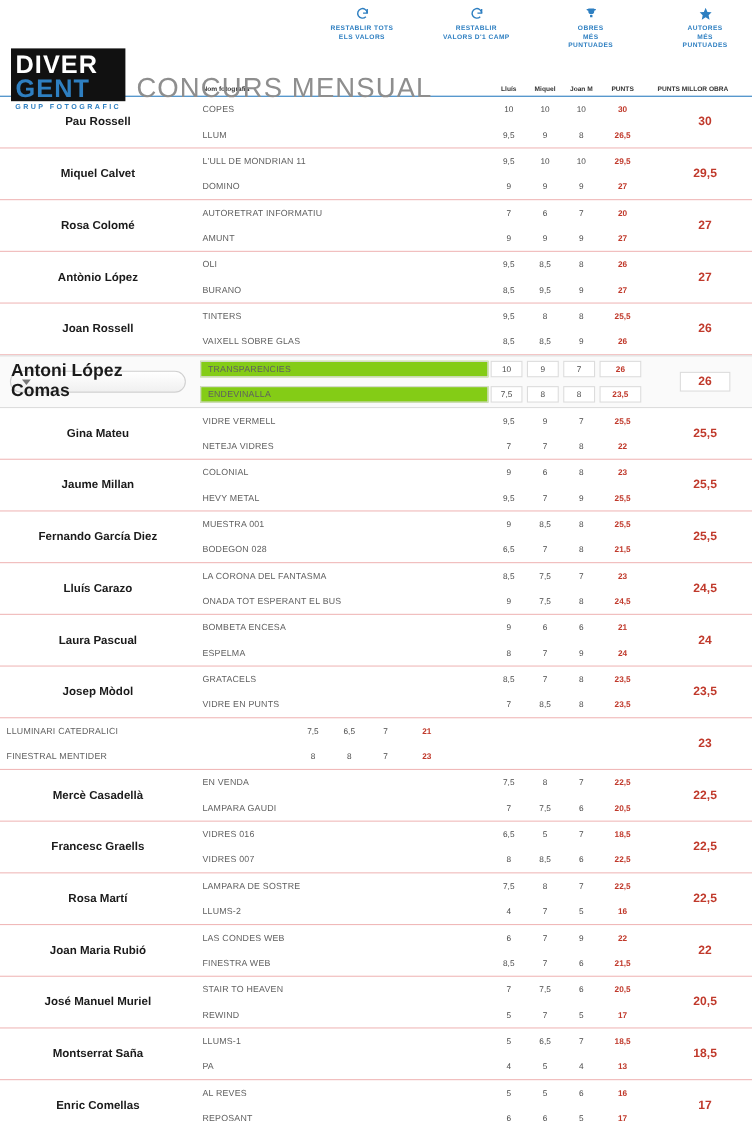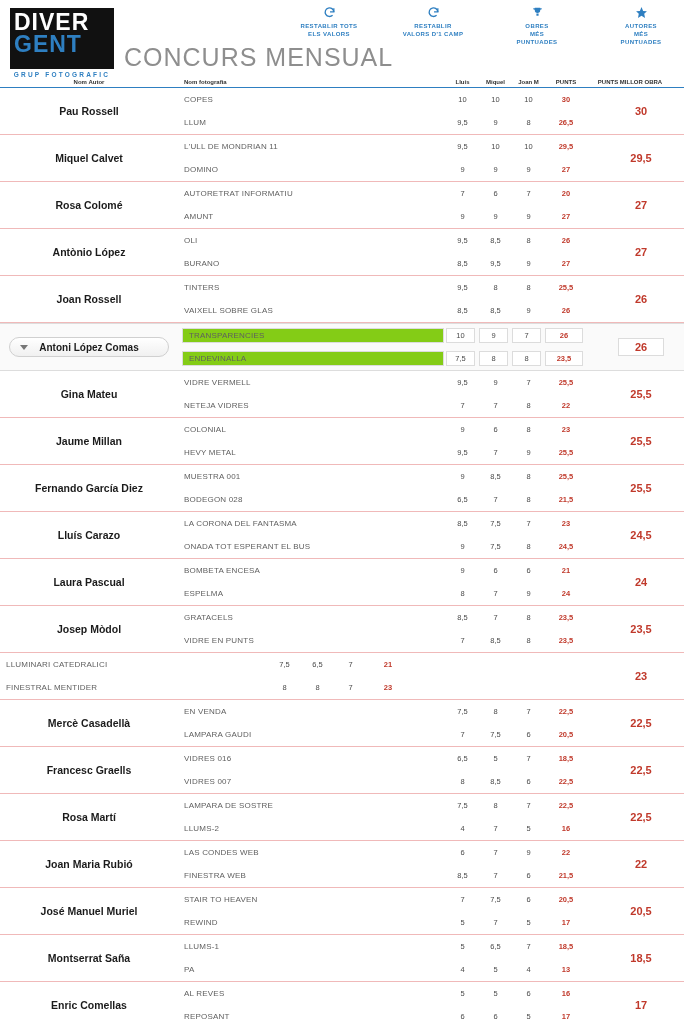--- a/index.html
+++ b/index.html
@@ -32,22 +32,23 @@
   .logo {
     width: 104px;
   }
   .logo-main {
     background: #111;
     color: #fff;
     font-weight: bold;
     font-size: 23px;
     letter-spacing: 1px;
     line-height: 22px;
-    padding: 3px 4px 14px 4px;
+    padding: 3px 4px 1px 4px;
     position: relative;
+    margin-top: 36px;
   }
   .logo-line1 { display:block; }
   .logo-line2 { display:block; color:#2e7fc1; }
   .logo-sub {
     font-size: 6.5px;
     letter-spacing: 2.2px;
     color: #2e7fc1;
     text-align: center;
     padding-top: 2px;
     font-weight: bold;
@@ -209,21 +210,21 @@
   .author-select {
     width: 160px;
     height: 20px;
     border: 1px solid #d0d0d0;
     border-radius: 10px;
     background: linear-gradient(#ffffff, #f0f0f0);
     display: flex;
     align-items: center;
     justify-content: center;
     position: relative;
-    font-size: 10px;
+    font-size: 16px;
     font-weight: bold;
     color: #1b1b1b;
   }
   .author-select .caret {
     position: absolute;
     left: 10px;
     width: 0; height: 0;
     border-left: 4px solid transparent;
     border-right: 4px solid transparent;
     border-top: 5px solid #777;

